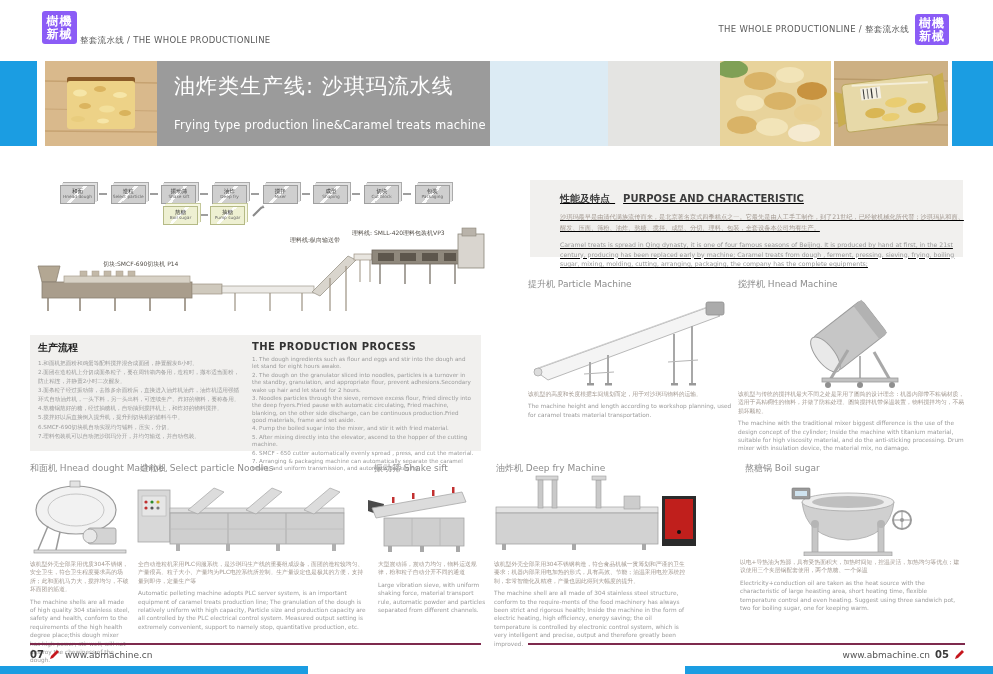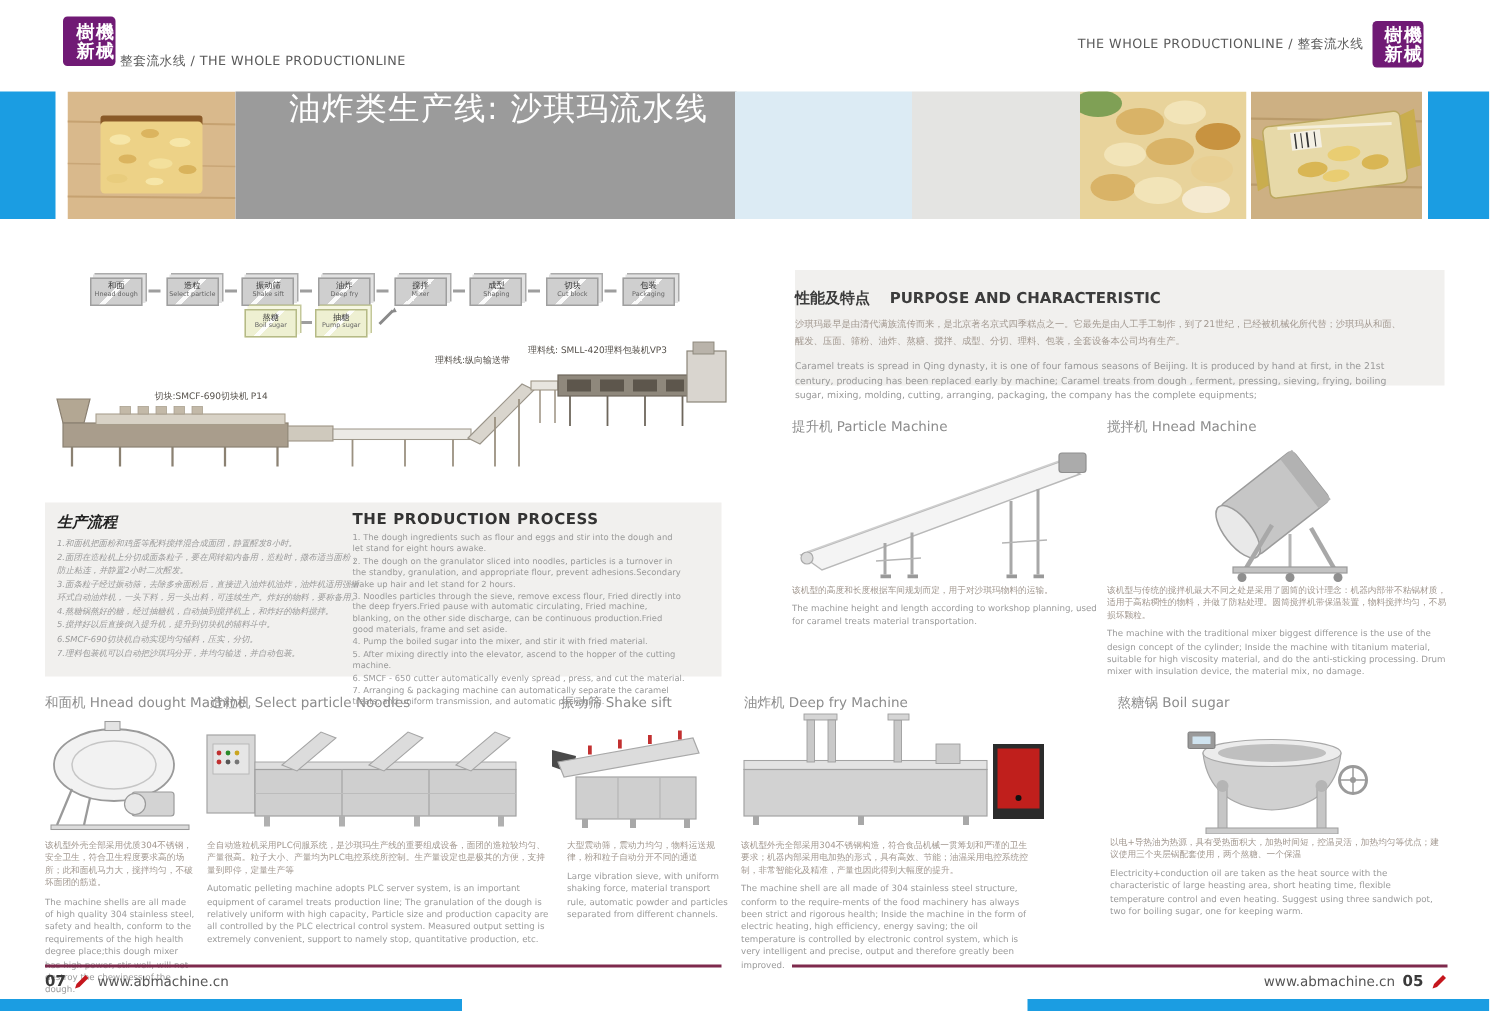--- a/index.html
+++ b/index.html
@@ -1,27 +1,27 @@
 <!DOCTYPE html>
 <html><head>
 <meta charset="utf-8">
 <style>
   html,body{margin:0;padding:0;background:#fff;}
   #page{position:relative;width:993px;height:674px;background:#fff;overflow:hidden;
         font-family:"DejaVu Sans","Liberation Sans",sans-serif;}
   .abs{position:absolute;}
   
-  .seal{background:#701a75;color:#fff;border-radius:3px;display:flex;flex-direction:column;
-        justify-content:center;align-items:flex-end;line-height:1.05;font-weight:bold;}
+  .seal{background:#8b5cf6;color:#fff;border-radius:3px;display:flex;flex-direction:column;
+        justify-content:center;align-items:center;line-height:1.05;font-weight:bold;}
   .seal div{font-size:12px;letter-spacing:1px;}
   .tagline{font-size:8.5px;color:#5a5a5a;letter-spacing:.3px;white-space:nowrap;}
   
   .bn{top:61px;height:85px;}
   .banner-title-block{left:157px;width:334px;background:#9b9b9b;color:#fff;
-        display:flex;flex-direction:row;justify-content:center;padding-left:17px;box-sizing:border-box;gap:17px;}
+        display:flex;flex-direction:column;justify-content:center;padding-left:17px;box-sizing:border-box;gap:17px;}
   .bt-cn{font-size:21px;letter-spacing:1px;line-height:1.1;}
   .bt-en{font-size:11.5px;margin-top:3px;letter-spacing:.2px;}
   
   .fc-row{display:flex;align-items:center;justify-content:space-between;}
   .fc-box{position:relative;width:33px;height:17px;background:#cfcfcf;border:1px solid #9f9f9f;
         box-shadow:2px -2px 0 0 #e2e2e2,3px -3px 0 0 #ababab;
         display:flex;flex-direction:column;justify-content:center;align-items:center;overflow:hidden;}
   .fc-box::after{content:"";position:absolute;inset:0;
         background:linear-gradient(135deg,transparent 44%,rgba(255,255,255,.9) 44%,rgba(255,255,255,.9) 52%,transparent 52%);}
   .fc-box.sub{background:#eef0d2;border-color:#b5ba86;box-shadow:2px -2px 0 0 #f6f7e2,3px -3px 0 0 #c4c89a;}
@@ -80,20 +80,21 @@
     <ellipse cx="75" cy="34" rx="7" ry="3" fill="#f6e6a8"></ellipse>
       <ellipse cx="40" cy="45" rx="6" ry="3" fill="#dbb45f"></ellipse>
     <ellipse cx="62" cy="48" rx="8" ry="3.5" fill="#f3e09c"></ellipse>
       <ellipse cx="80" cy="52" rx="6" ry="3" fill="#d9b35c"></ellipse>
     <ellipse cx="33" cy="58" rx="7" ry="3" fill="#e8cc7d"></ellipse>
       <ellipse cx="58" cy="60" rx="6" ry="2.5" fill="#f6e6a8"></ellipse>
   </svg>
 
   <div class="abs bn banner-title-block">
     <div class="bt-cn">油炸类生产线: 沙琪玛流水线</div>
+    <div class="bt-en">Frying type production line&amp;Caramel treats machine</div>
   </div>
 
   <div class="abs bn" style="left:490px;width:118px;background:#dcebf4;"></div>
   <div class="abs bn" style="left:608px;width:112px;background:#e4e4e2;"></div>
 
   <svg class="abs bn" style="left:720px;" width="111" height="85">
     <rect width="111" height="85" fill="#e8d39b"></rect>
     <ellipse cx="12" cy="8" rx="16" ry="9" fill="#7fa055"></ellipse>
     <ellipse cx="40" cy="20" rx="16" ry="9" fill="#d9b367"></ellipse>
       <ellipse cx="70" cy="14" rx="14" ry="8" fill="#f2e4b8"></ellipse>
@@ -222,48 +223,48 @@
     <line x1="400" y1="38" x2="400" y2="58" stroke="#6e675c" stroke-width="1.2"></line>
     <line x1="425" y1="38" x2="425" y2="58" stroke="#6e675c" stroke-width="1.2"></line>
     <rect x="428" y="8" width="26" height="34" fill="#d9d5cf" stroke="#8b8579" stroke-width="0.8"></rect>
     <rect x="432" y="2" width="14" height="8" fill="#b9b3aa" stroke="#8b8579" stroke-width="0.6"></rect>
   </svg>
   <div class="abs diag-label" style="left:103px;top:260px;">切块:SMCF-690切块机 P14</div>
   <div class="abs diag-label" style="left:290px;top:236px;">理料线:纵向输送带</div>
   <div class="abs diag-label" style="left:352px;top:229px;">理料线: SMLL-420理料包装机VP3</div>
 
   <div class="abs graybox" style="left:30px;top:335px;width:451px;height:116px;">
-    <div class="abs" style="left:8px;top:6px;width:204px;font-style:italic;">
+    <div class="abs" style="left:8px;top:6px;width:204px;">
       <div class="cnproc-title">生产流程</div>
       <div class="steps">
         <div>1.和面机把面粉和鸡蛋等配料搅拌混合成面团，静置醒发8小时。</div>
         <div>2.面团在造粒机上分切成面条粒子，要在周转箱内备用，造粒时，撒布适当面粉，防止粘连，并静置2小时二次醒发。</div>
         <div>3.面条粒子经过振动筛，去除多余面粉后，直接进入油炸机油炸，油炸机适用强循环式自动油炸机，一头下料，另一头出料，可连续生产。炸好的物料，要称备用。</div>
         <div>4.熬糖锅熬好的糖，经过抽糖机，自动抽到搅拌机上，和炸好的物料搅拌。</div>
         <div>5.搅拌好以后直接倒入提升机，提升到切块机的辅料斗中。</div>
         <div>6.SMCF-690切块机自动实现均匀铺料，压实，分切。</div>
         <div>7.理料包装机可以自动把沙琪玛分开，并均匀输送，并自动包装。</div>
       </div>
     </div>
-    <div class="abs" style="left:205px;top:6px;width:222px;">
+    <div class="abs" style="left:222px;top:6px;width:222px;">
       <div class="enproc-title">THE PRODUCTION PROCESS</div>
       <div class="steps" style="line-height:1.32;">
         <div>1. The dough ingredients such as flour and eggs and stir into the dough and let stand for eight hours awake.</div>
         <div>2. The dough on the granulator sliced into noodles, particles is a turnover in the standby, granulation, and appropriate flour, prevent adhesions.Secondary wake up hair and let stand for 2 hours.</div>
         <div>3. Noodles particles through the sieve, remove excess flour, Fried directly into the deep fryers.Fried pause with automatic circulating, Fried machine, blanking, on the other side discharge, can be continuous production.Fried good materials, frame and set aside.</div>
         <div>4. Pump the boiled sugar into the mixer, and stir it with fried material.</div>
         <div>5. After mixing directly into the elevator, ascend to the hopper of the cutting machine.</div>
         <div>6. SMCF - 650 cutter automatically evenly spread , press, and cut the material.</div>
         <div>7. Arranging &amp; packaging machine can automatically separate the caramel treats, and uniform transmission, and automatic packaging.</div>
       </div>
     </div>
   </div>
 
   <div class="abs graybox" style="left:530px;top:180px;width:433px;height:77px;">
-    <div class="abs" style="left:0;top:7px;width:405px;">
+    <div class="abs" style="left:30px;top:7px;width:405px;text-decoration:underline;">
       <div>
         <span class="purp-title">性能及特点</span>
         <span class="purp-title" style="margin-left:8px;">PURPOSE AND CHARACTERISTIC</span>
       </div>
       <div class="purp-cn">沙琪玛最早是由清代满族流传而来，是北京著名京式四季糕点之一。它最先是由人工手工制作，到了21世纪，已经被机械化所代替；沙琪玛从和面、醒发、压面、筛粉、油炸、熬糖、搅拌、成型、分切、理料、包装，全套设备本公司均有生产。</div>
       <div class="purp-en">Caramel treats is spread in Qing dynasty, it is one of four famous seasons of Beijing. It is produced by hand at first, in the 21st century, producing has been replaced early by machine; Caramel treats from dough , ferment, pressing, sieving, frying, boiling sugar, mixing, molding, cutting, arranging, packaging, the company has the complete equipments;</div>
     </div>
   </div>
 
   <div class="abs sec-h" style="left:528px;top:278px;">提升机 Particle Machine</div>

